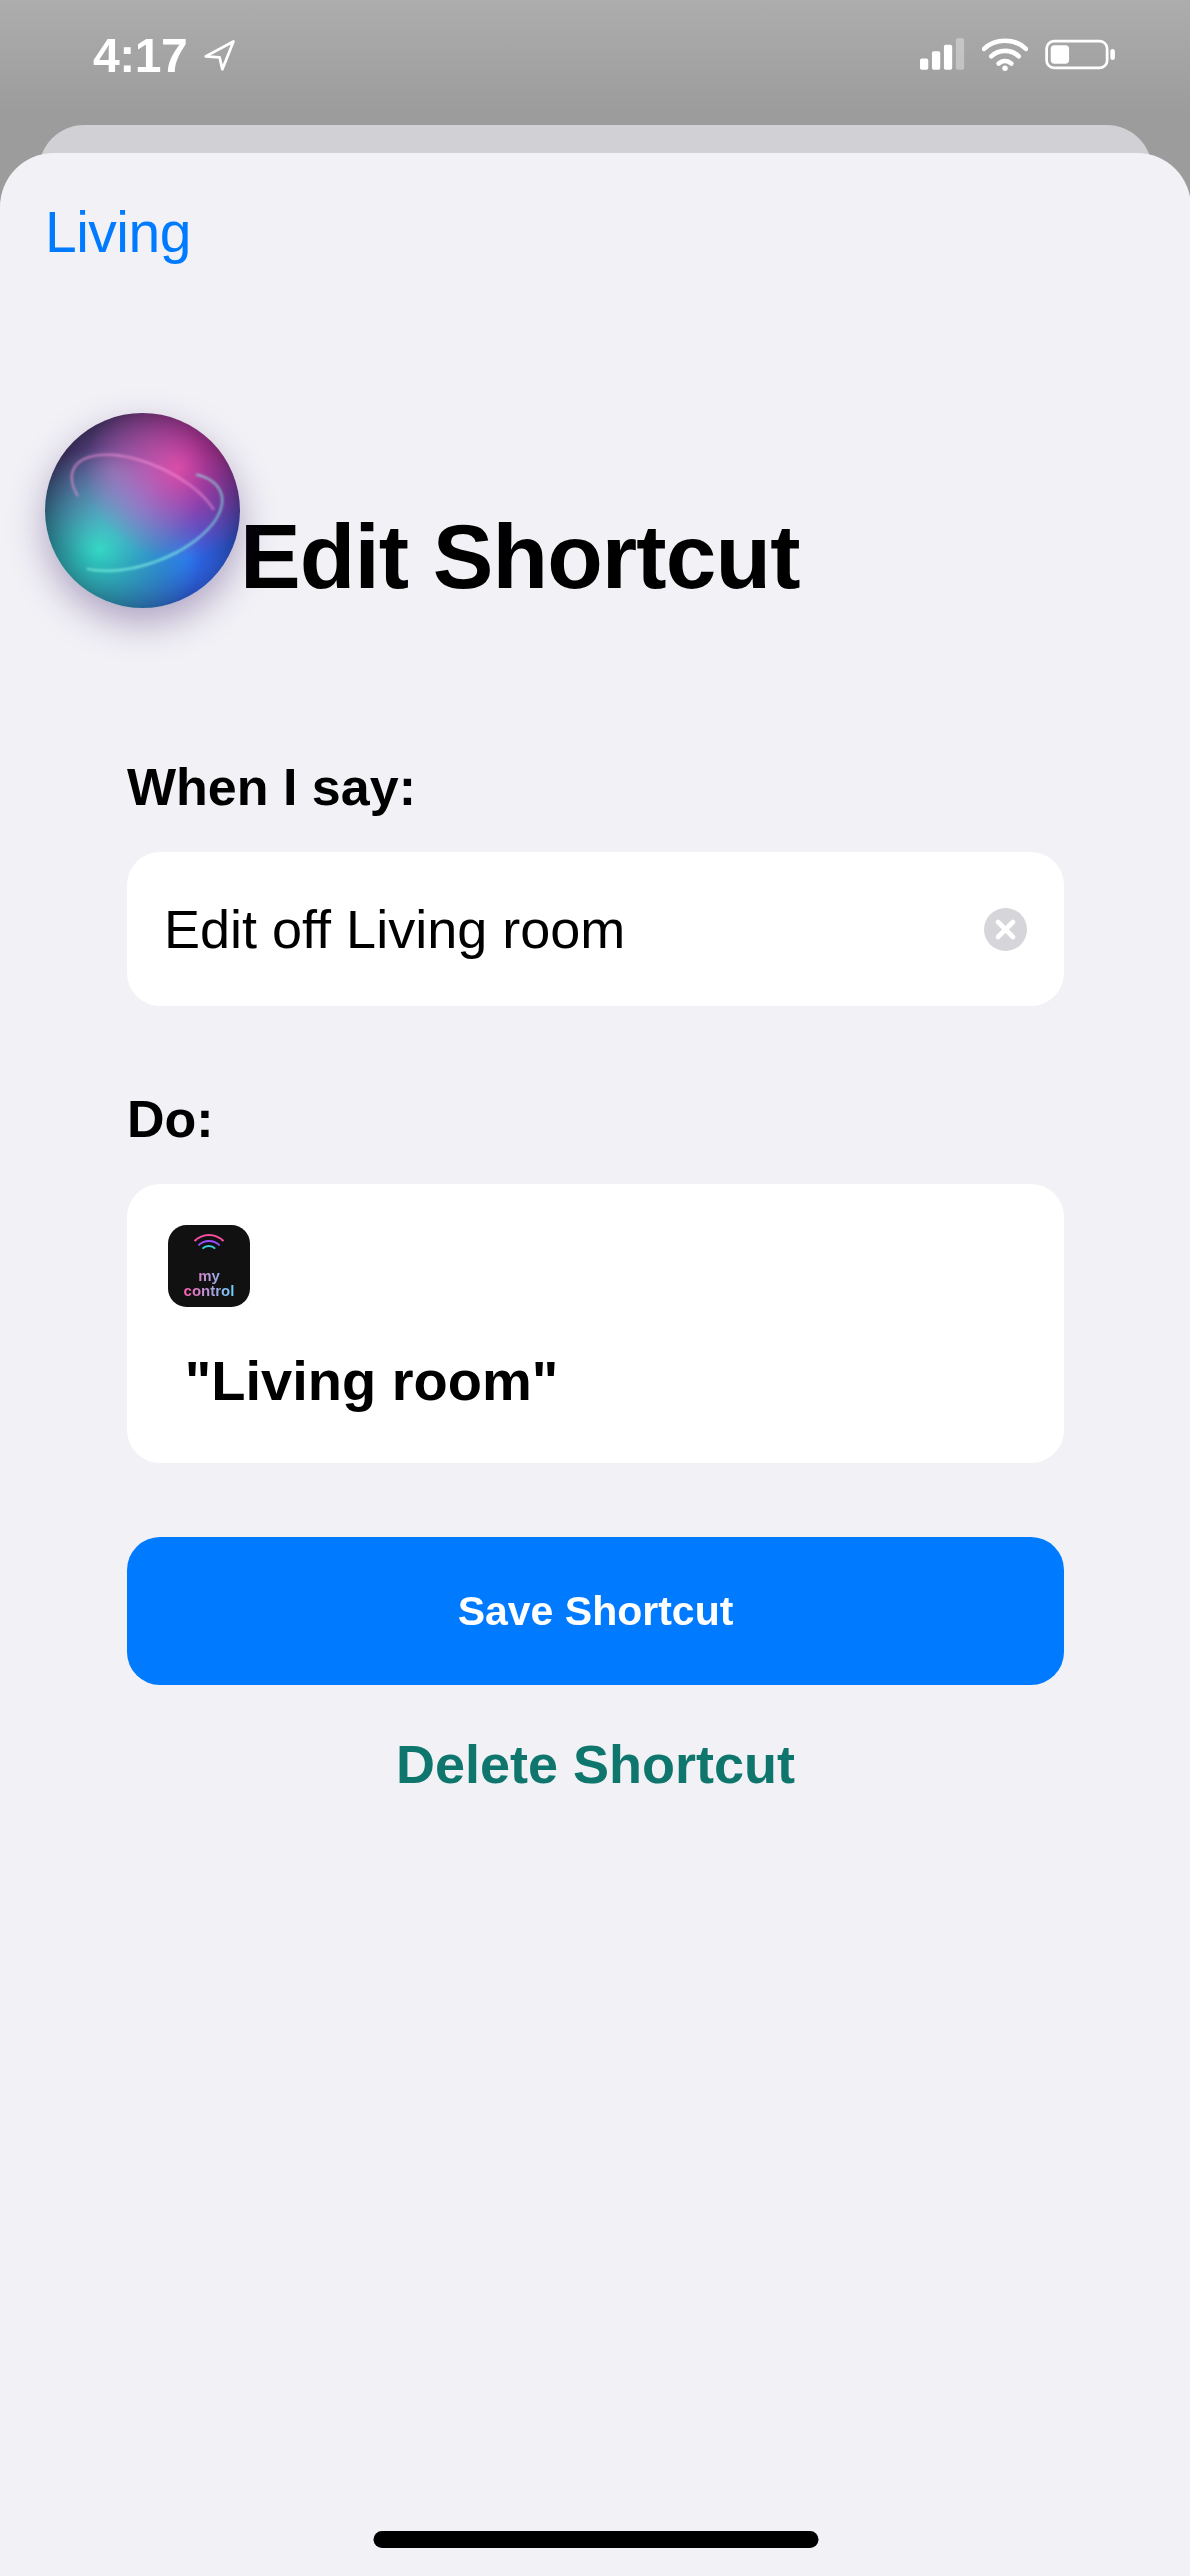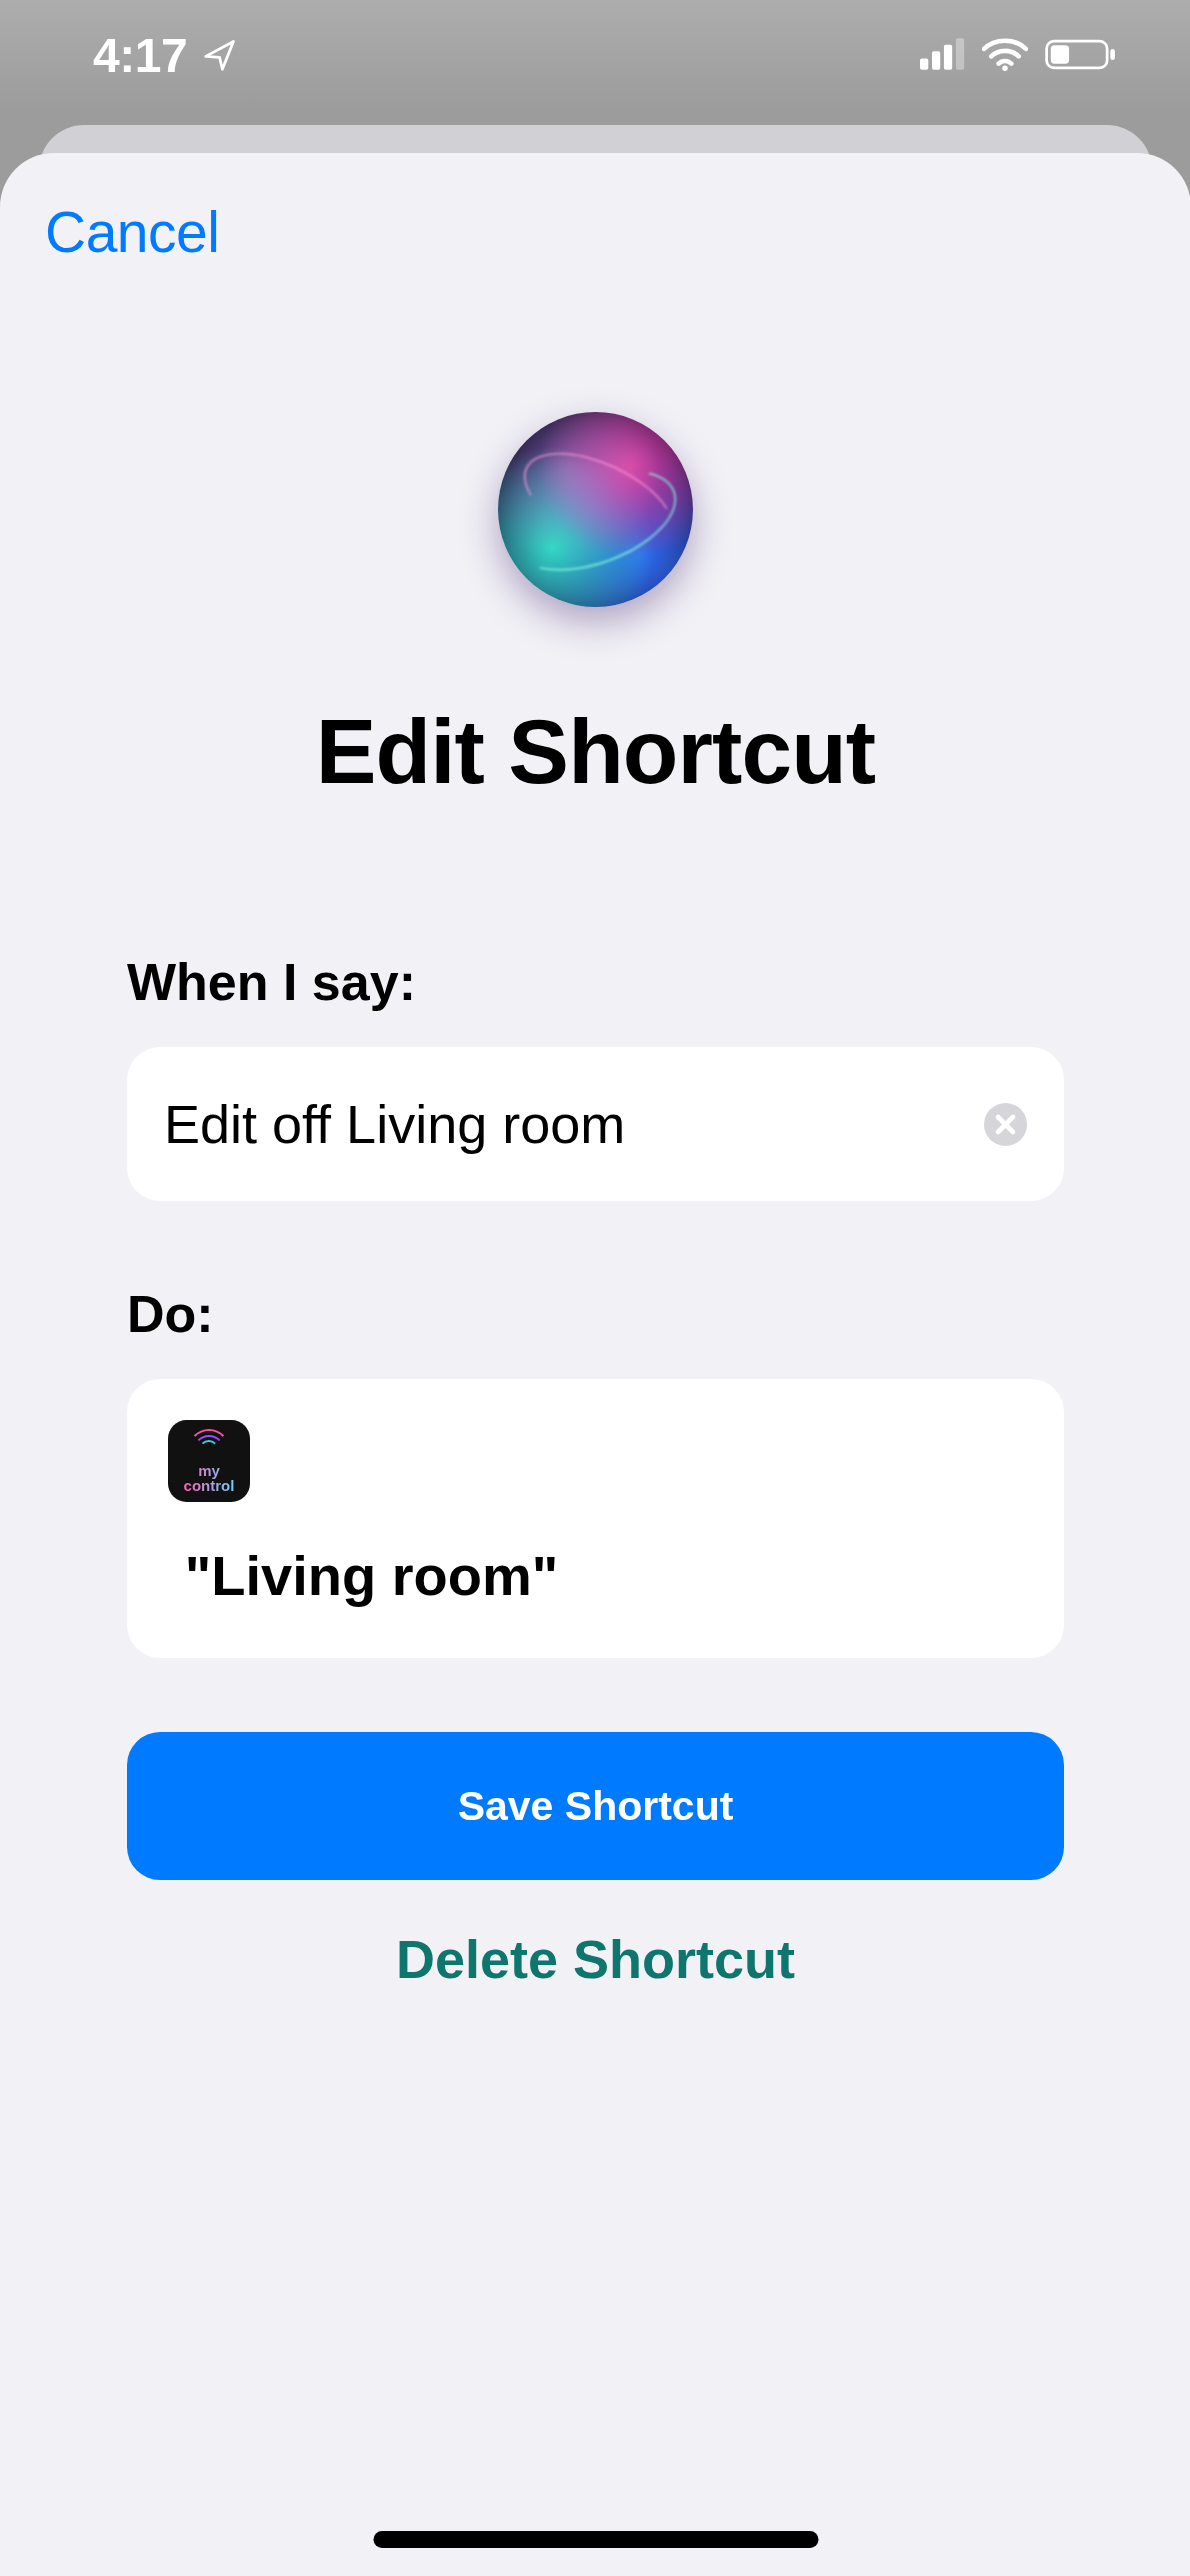--- a/index.html
+++ b/index.html
@@ -53,21 +53,21 @@
     }
     .cancel {
       font-size: 57px;
       color: #007aff;
       font-weight: 400;
       letter-spacing: -0.5px;
     }
 
     .hero {
       display: flex;
-      flex-direction: column;
+      flex-direction: row;
       align-items: center;
       margin-top: 139px;
     }
     .siri-orb {
       width: 195px; height: 195px;
       border-radius: 50%;
       background:
         radial-gradient(circle at 35% 30%, rgba(255,255,255,0.25), rgba(255,255,255,0) 50%),
         radial-gradient(circle at 68% 28%, #d63ea0 0%, rgba(214,62,160,0) 48%),
         radial-gradient(circle at 28% 70%, #2dd6c2 0%, rgba(45,214,194,0) 52%),
@@ -268,21 +268,21 @@
         </svg>
       </span>
     </div>
   </div>
 
   <div class="background-card"></div>
 
   <div class="modal">
 
     <div class="nav">
-      <span class="cancel">Cancel</span>
+      <span class="cancel">Living</span>
     </div>
 
     <div class="hero">
       <div class="siri-orb"></div>
       <h1 class="page-title">Edit Shortcut</h1>
     </div>
 
     <div class="section">
       <div class="section-label">When I say:</div>
       <div class="field">

